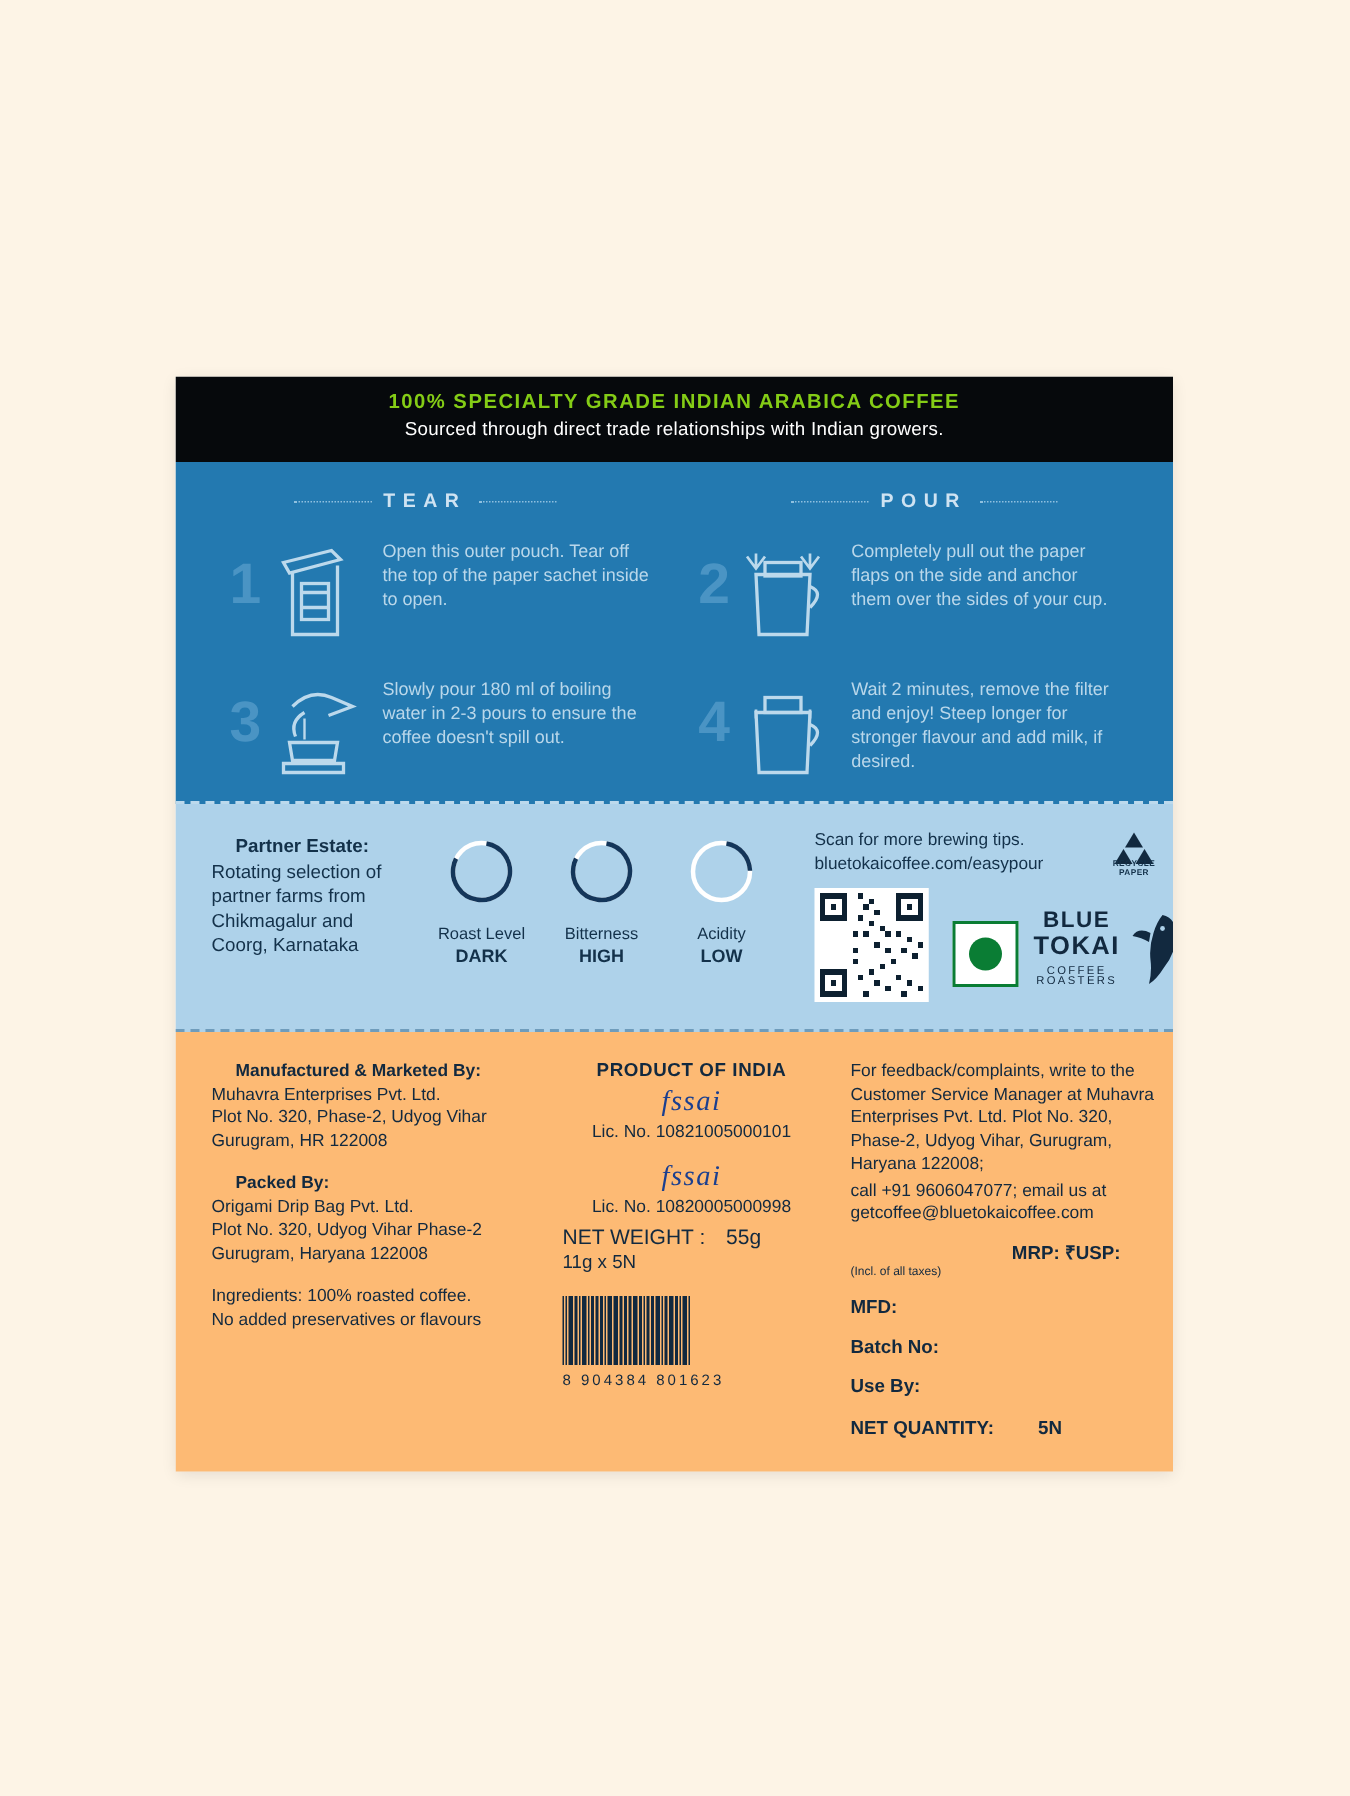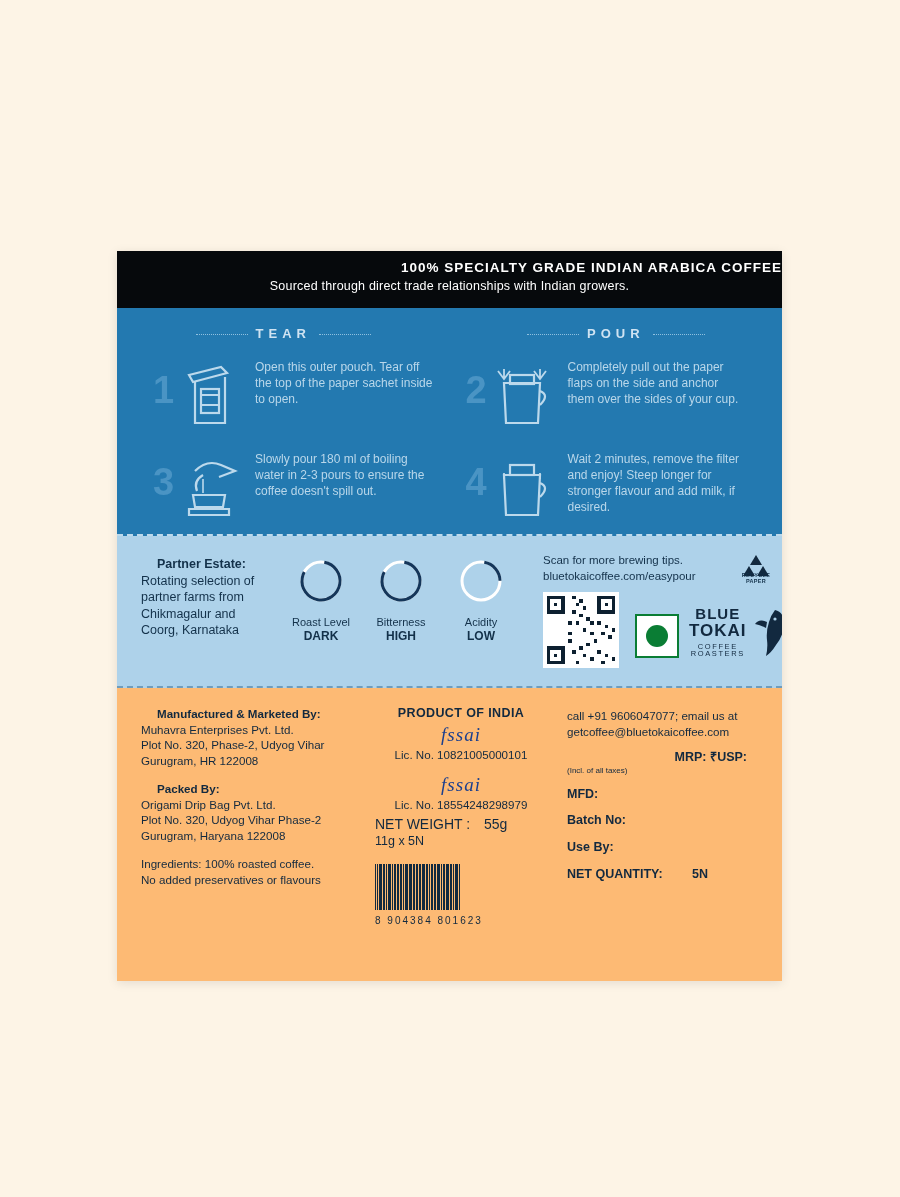--- a/index.html
+++ b/index.html
@@ -30,25 +30,24 @@
 
   
   .band-black {
     background: #06090c;
     height: 57px;
     padding-top: 9px;
     box-sizing: border-box;
     text-align: center;
   }
   .band-black .l1 {
-    color: #ffffff;
+    color: #84cc16;
     font-size: 13.5px;
     letter-spacing: 1.0px;
     font-weight: bold;
-    text-align: right;
   }
   .band-black .l2 {
     color: #ffffff;
     font-size: 12.5px;
     letter-spacing: 0.2px;
     margin-top: 4px;
     font-weight: normal;
   }
 
   
@@ -483,21 +482,21 @@
 
       <div class="col-mid">
         <div class="center prod-head">PRODUCT OF INDIA</div>
         <div class="center" style="margin-top:5px">
           <span class="fssai"><span>fssai</span></span>
         </div>
         <div class="center" style="margin-top:3px">Lic. No. 10821005000101</div>
         <div class="center" style="margin-top:14px">
           <span class="fssai"><span>fssai</span></span>
         </div>
-        <div class="center" style="margin-top:3px">Lic. No. 18554248298979</div>
+        <div class="center" style="margin-top:3px">Lic. No. 10820005000998</div>
 
         <div class="netw">
           <span>NET WEIGHT :</span>
           <span style="margin-left:10px">55g</span>
         </div>
         <div class="subw">11g x 5N</div>
 
         <div class="barcode">
           <div class="bc-bars" id="bars">
               <i style="width:1px;background:#12293f"></i>
@@ -557,20 +556,21 @@
               <i style="width:3px;background:#12293f"></i>
               <i style="width:1px;background:transparent"></i>
               <i style="width:1px;background:#12293f"></i>
               <i style="width:1px;background:transparent"></i>
             </div>
           <div class="bc-num">8 904384 801623</div>
         </div>
       </div>
 
       <div class="col-right">
+        <div>For feedback/complaints, write to the Customer Service Manager at Muhavra Enterprises Pvt. Ltd. Plot No. 320, Phase-2, Udyog Vihar, Gurugram, Haryana 122008;</div>
         <div style="margin-top:2px">call +91 9606047077; email us at getcoffee@bluetokaicoffee.com</div>
 
         <div class="field mrp-row">
           <span class="lbl">MRP: ₹</span>
           <span class="lbl" style="margin-right:30px">USP:</span>
         </div>
         <div class="small-note">(Incl. of all taxes)</div>
 
         <div class="field">
           <span class="lbl">MFD:</span>

